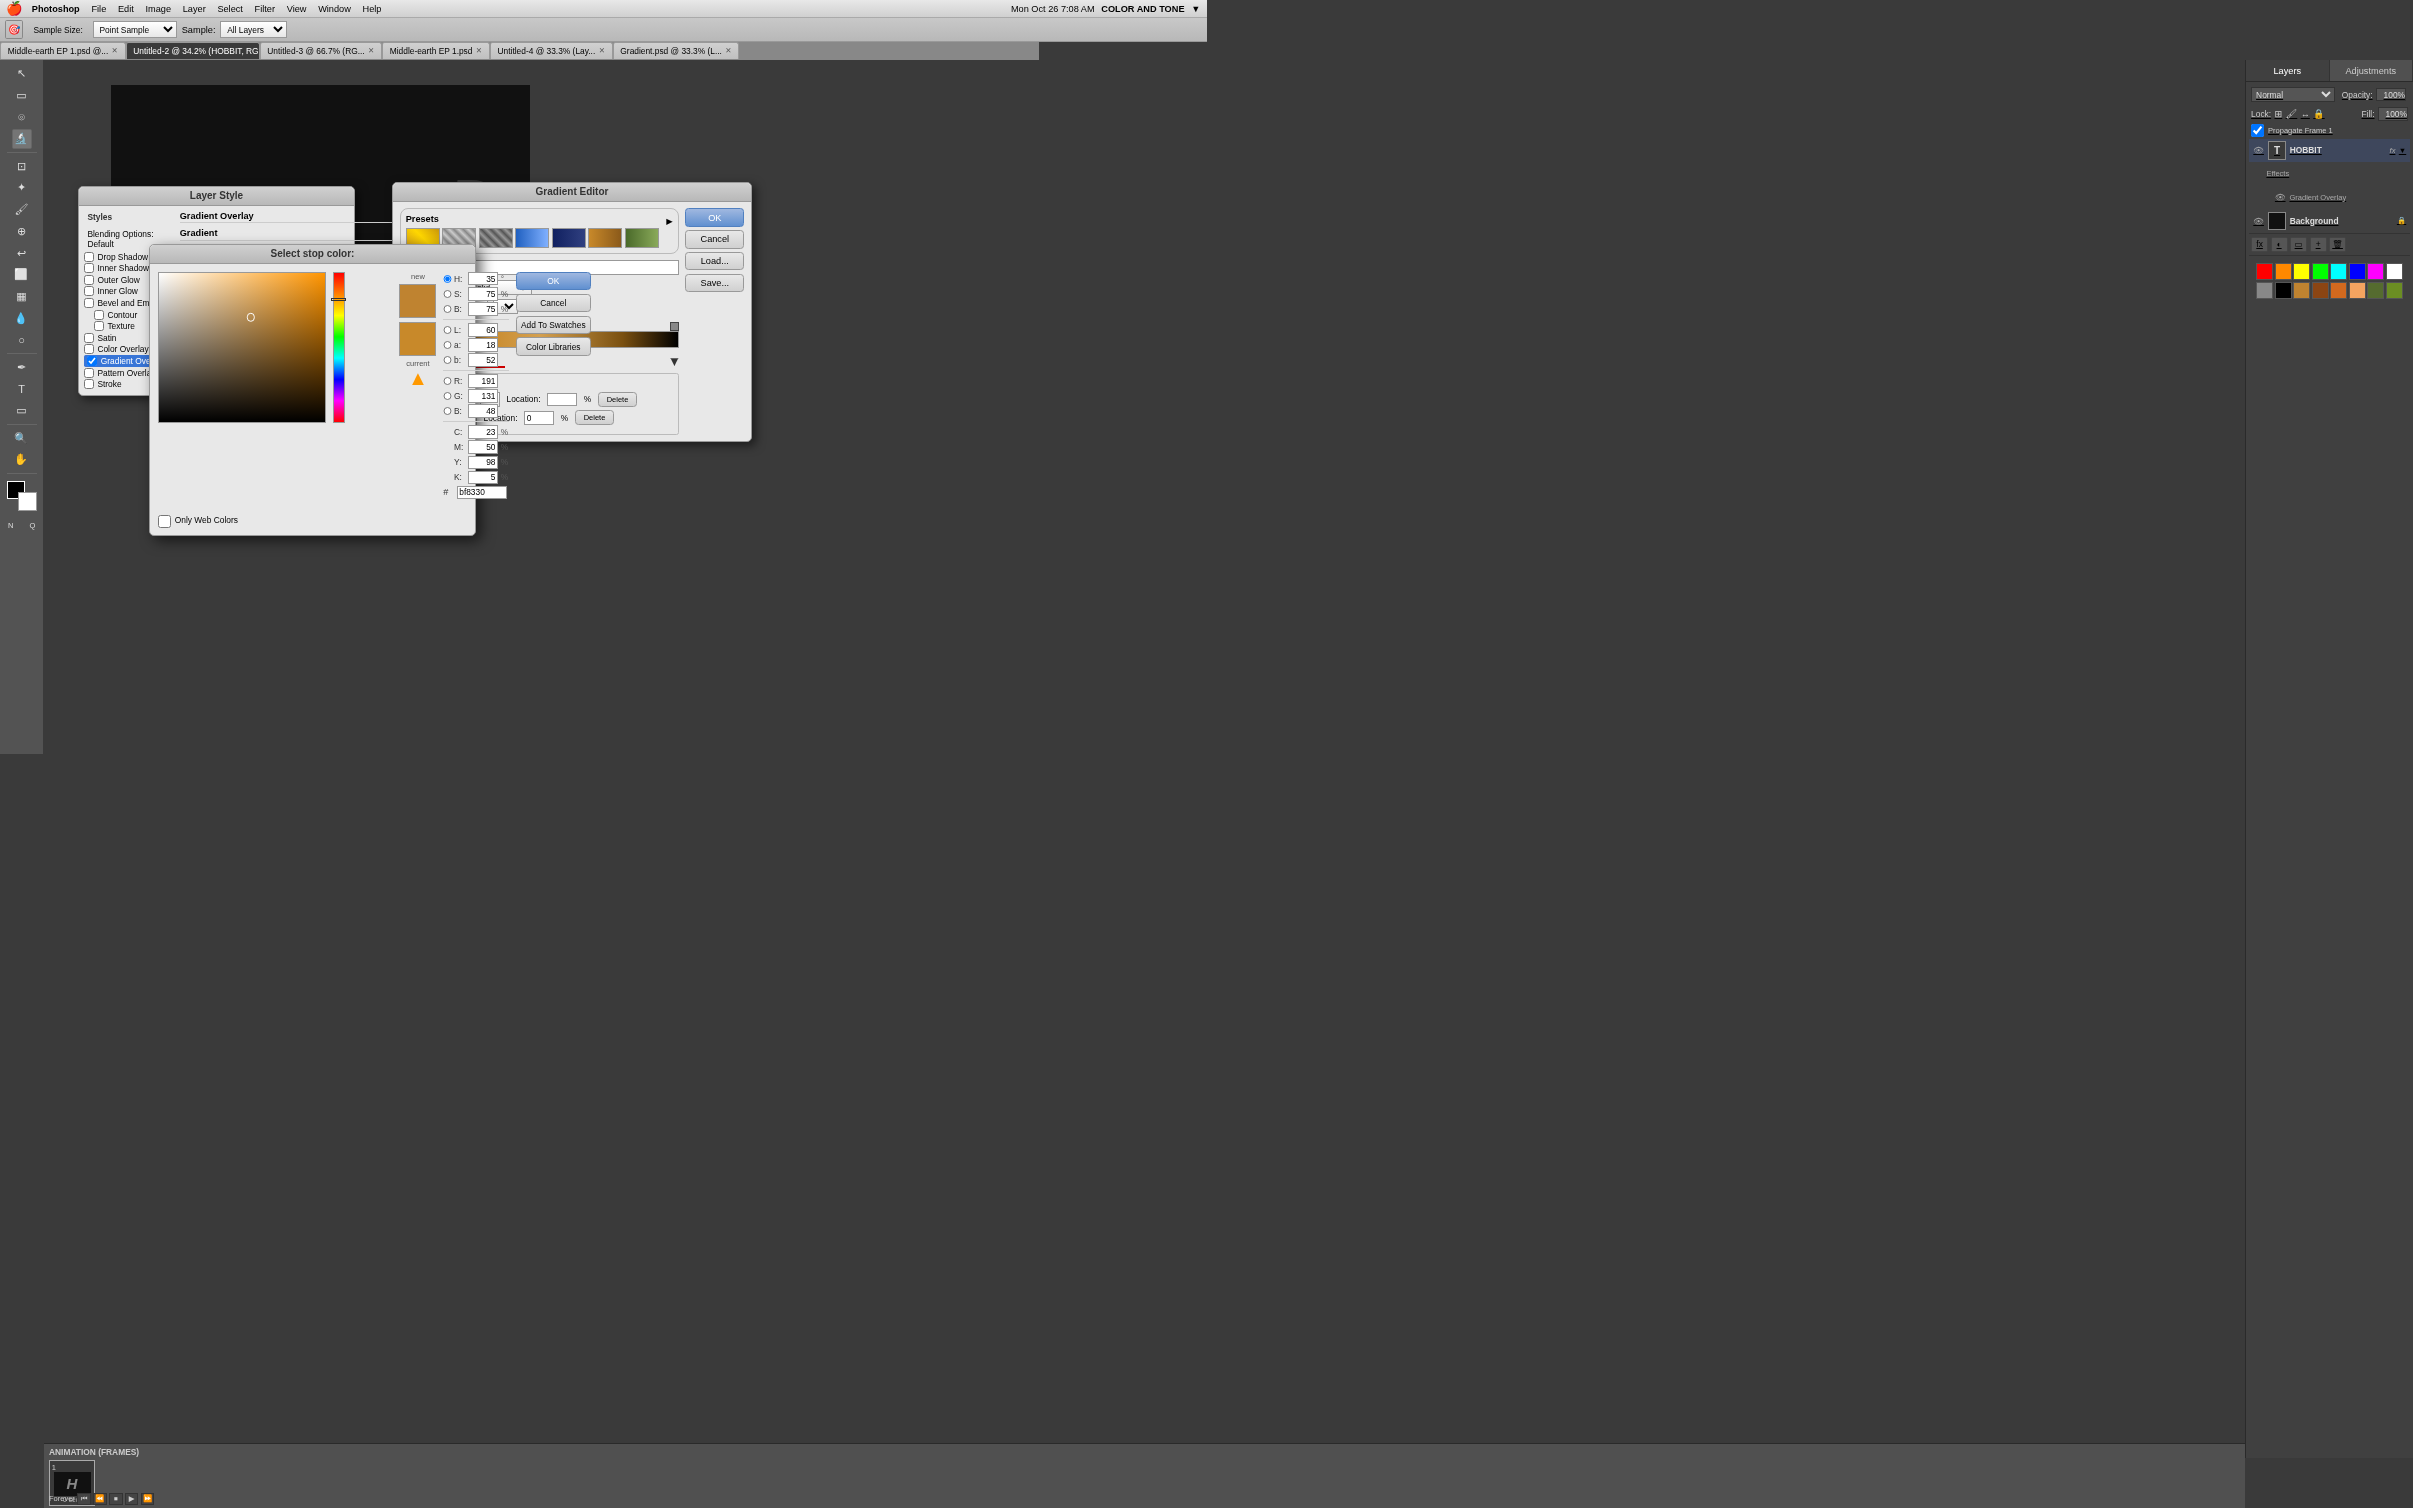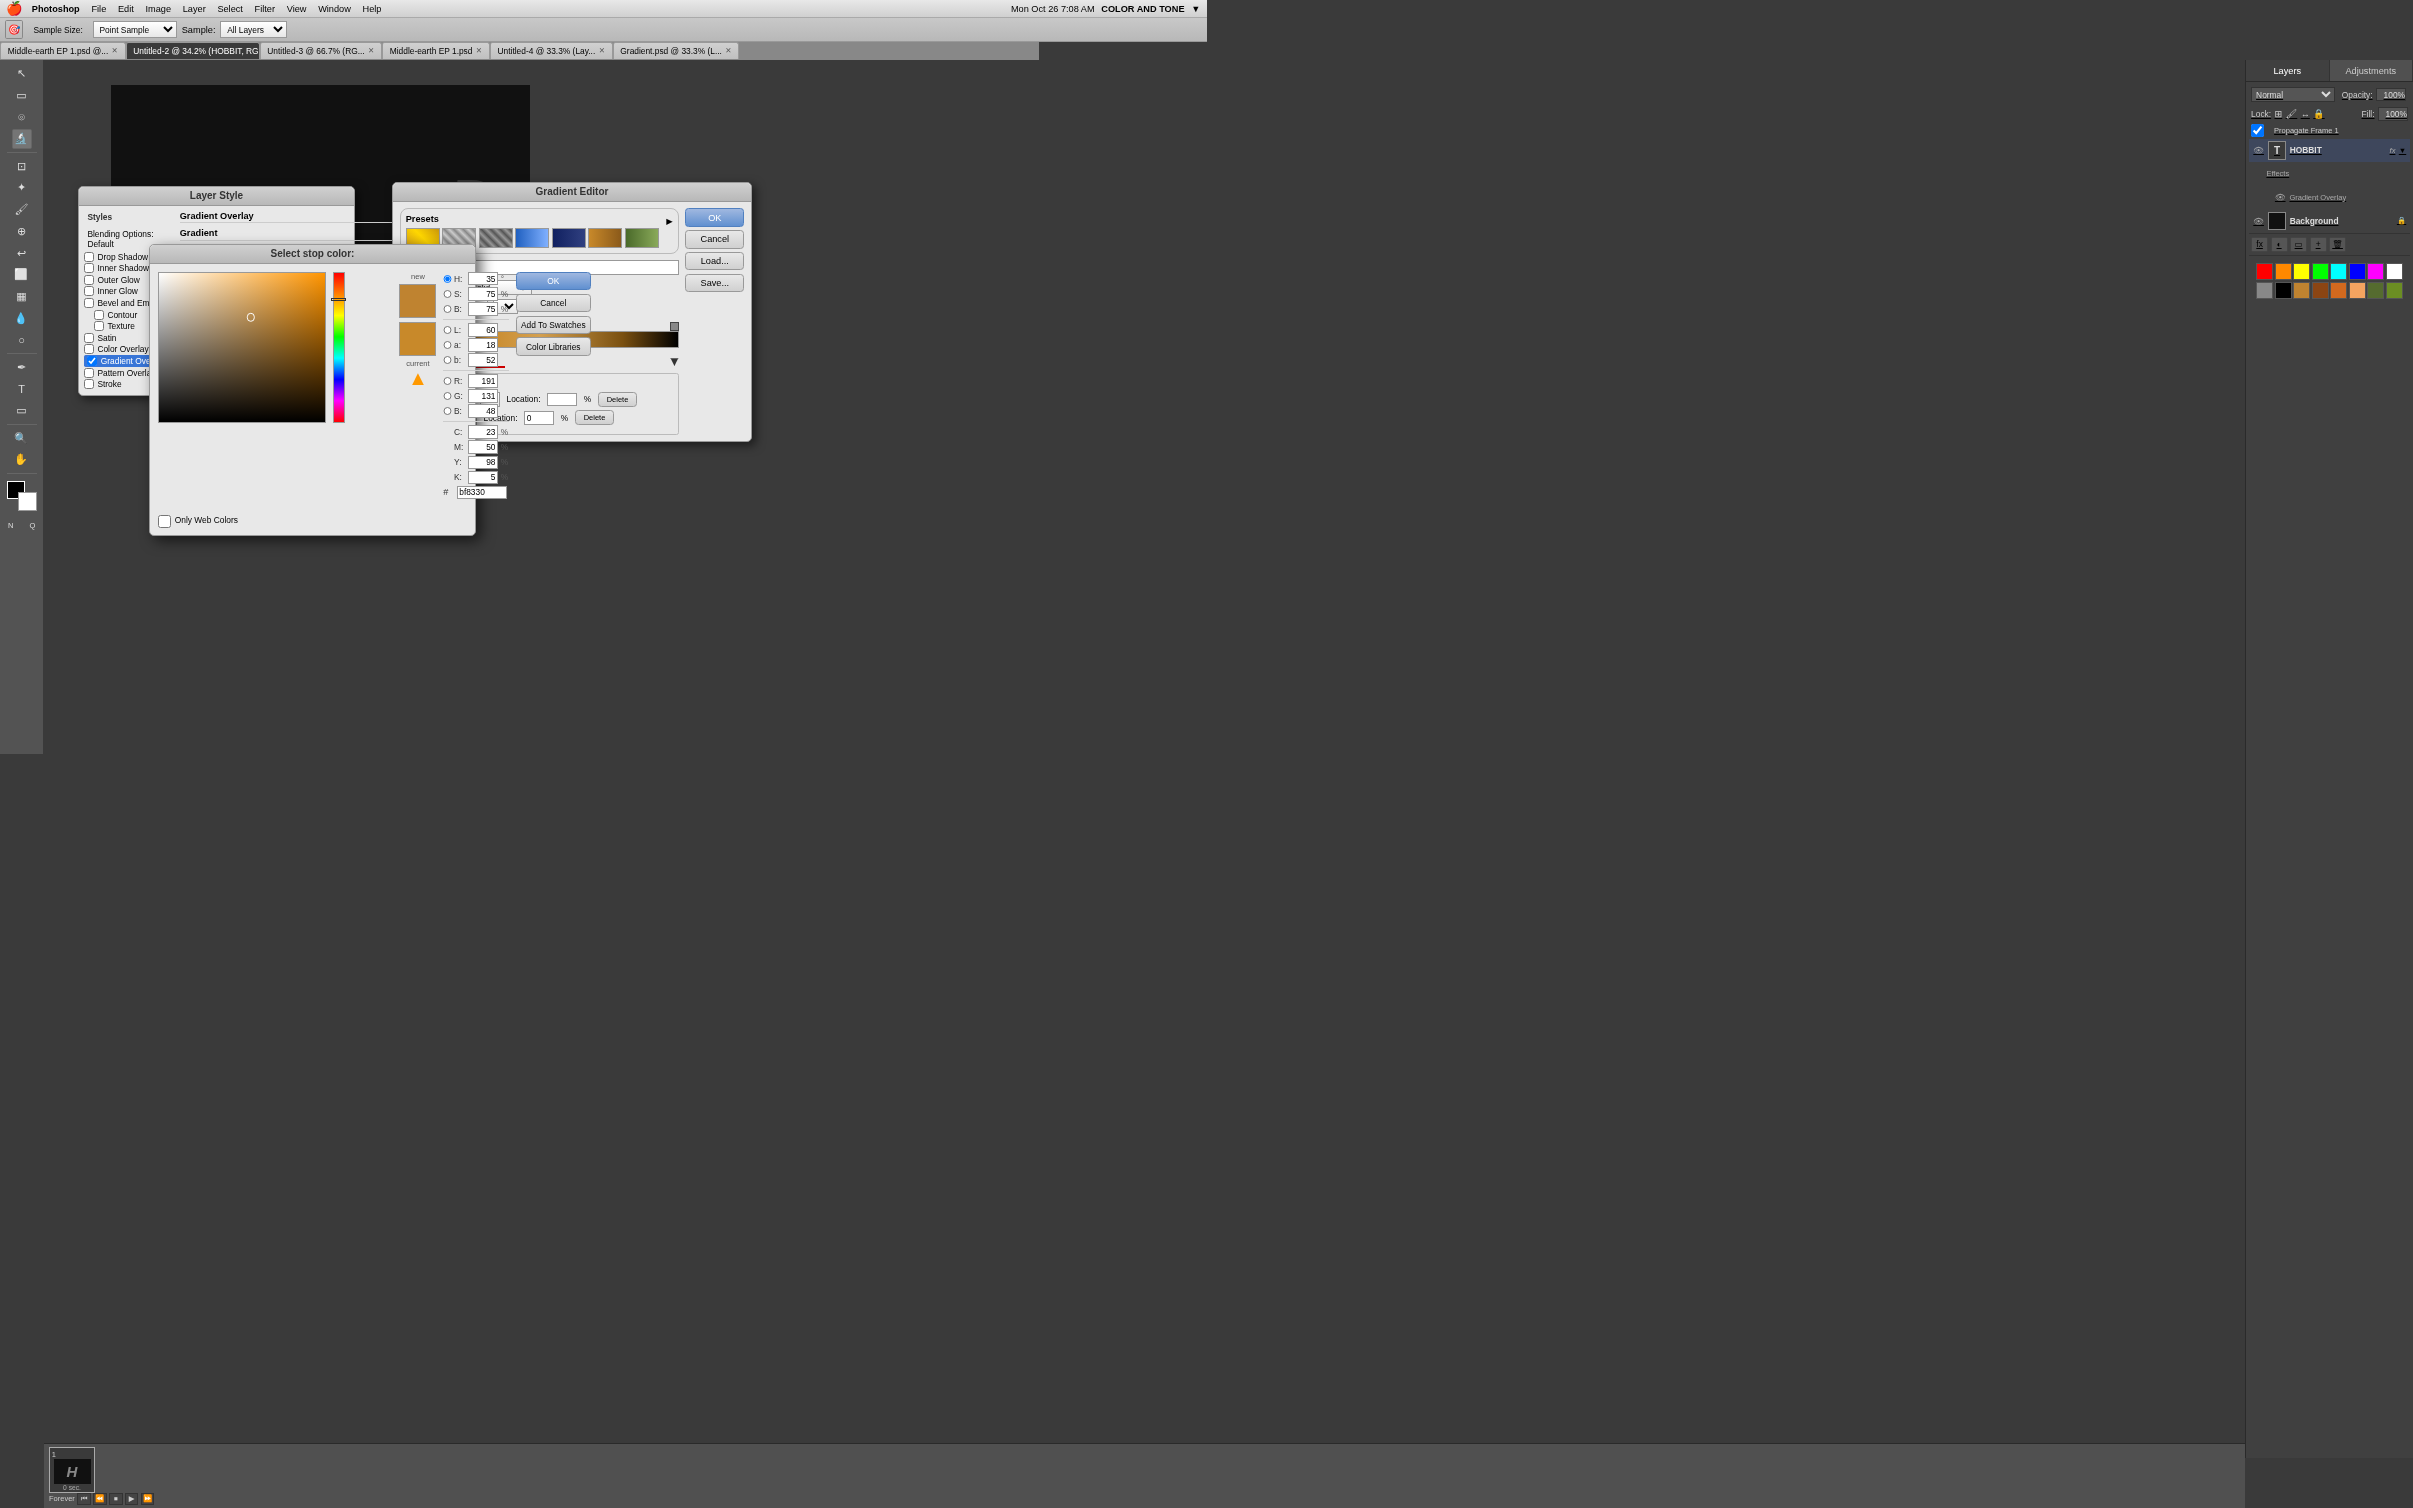--- a/index.html
+++ b/index.html
@@ -711,21 +711,21 @@
       <div class="lock-row">
         <span>Lock:</span>
         <span style="font-size:9.2px;">⊞</span>
         <span style="font-size:9.2px;">🖌</span>
         <span style="font-size:9.2px;">↔</span>
         <span style="font-size:9.2px;">🔒</span>
         <span style="flex:1;"></span>
         <span>Fill:</span>
         <input type="text" class="opacity-input" value="100%" style="">
       </div>
-      <div style="display:flex;align-items:center;gap:10px;font-size:7.5px;color:#ccc;padding:1.7px;">
+      <div style="display:flex;align-items:center;gap:4px;font-size:7.5px;color:#ccc;padding:1.7px;">
         <input type="checkbox" checked="" style="">
         <span>Propagate Frame 1</span>
       </div>
 
       <div class="layer-item" style="background:rgba(60,90,160,0.3);">
         <div class="layer-eye">👁</div>
         <div style="width:18.4px;height:18.4px;background:#3a3a3a;border:0.8px solid #888;display:flex;align-items:center;justify-content:center;font-size:10px;color:#ddd;font-weight:bold;flex-shrink:0;">T</div>
         <div class="layer-info">
           <div class="layer-title">HOBBIT</div>
         </div>
@@ -776,20 +776,21 @@
           <div class="swatch-item" style="background:#F4A460;"></div>
           <div class="swatch-item" style="background:#556B2F;"></div>
           <div class="swatch-item" style="background:#6B8E23;"></div>
         </div>
       </div>
     </div>
   </div>
 </div>
 
 <div style="position:fixed;bottom:0;left:44px;right:168px;height:65px;background:#505050;border-top:0.8px solid #2a2a2a;padding:3.4px 5px;z-index:20;">
+  <div style="font-size:8.4px;color:#ccc;font-weight:bold;margin-bottom:2.5px;">ANIMATION (FRAMES)</div>
   <div style="display:flex;gap:3.4px;align-items:flex-start;">
     <div style="width:46px;height:46px;background:#3a3a3a;border:1.7px solid #aaa;display:flex;flex-direction:column;align-items:center;padding:1.7px;cursor:pointer;">
       <div style="font-size:7.5px;color:#ccc;align-self:flex-start;">1</div>
       <div style="width:37px;height:30px;background:#111;overflow:hidden;display:flex;align-items:center;justify-content:center;">
         <span style="font-size:15px;color:rgba(255,255,255,0.5);font-weight:bold;font-style:italic;">H</span>
       </div>
       <div style="font-size:6.7px;color:#aaa;">0 sec.</div>
     </div>
   </div>
 

